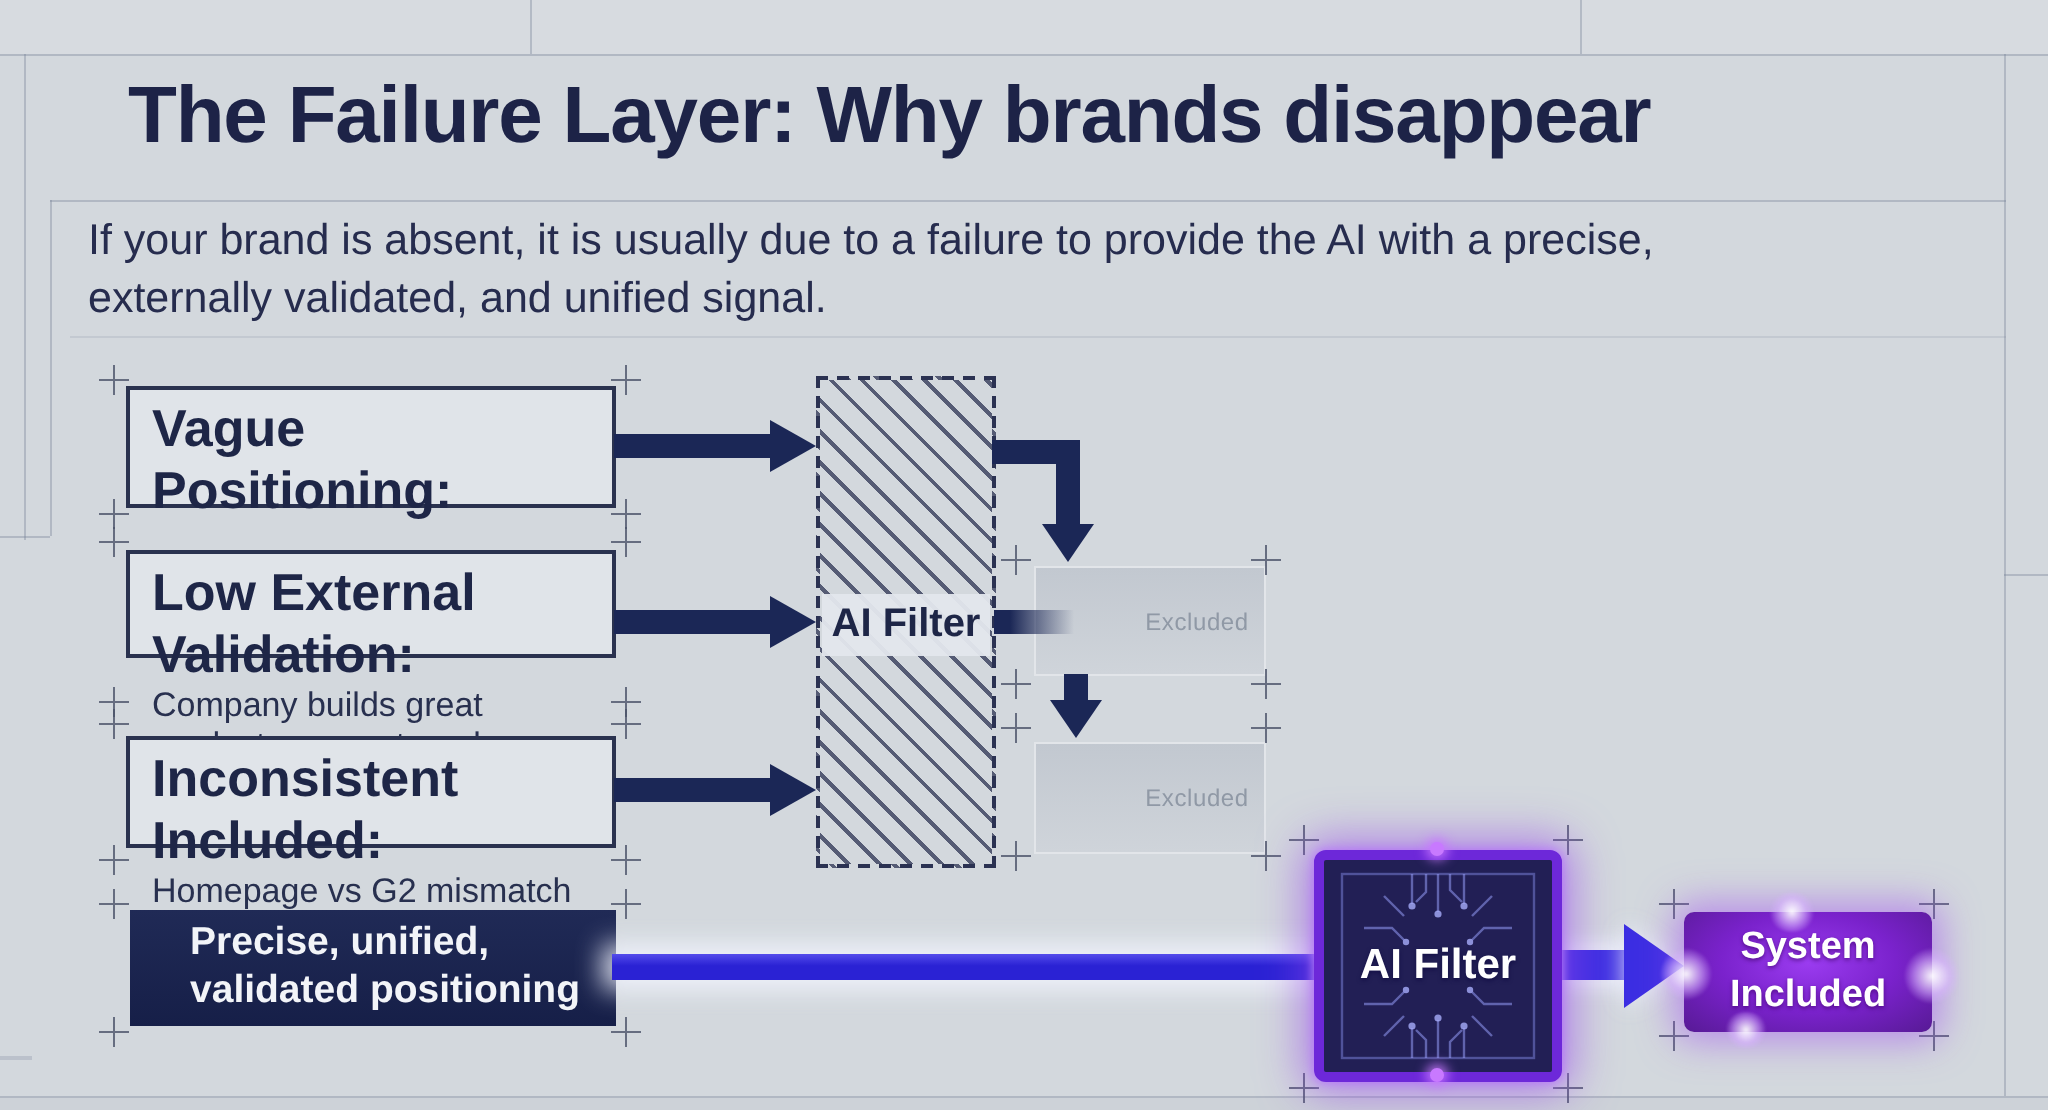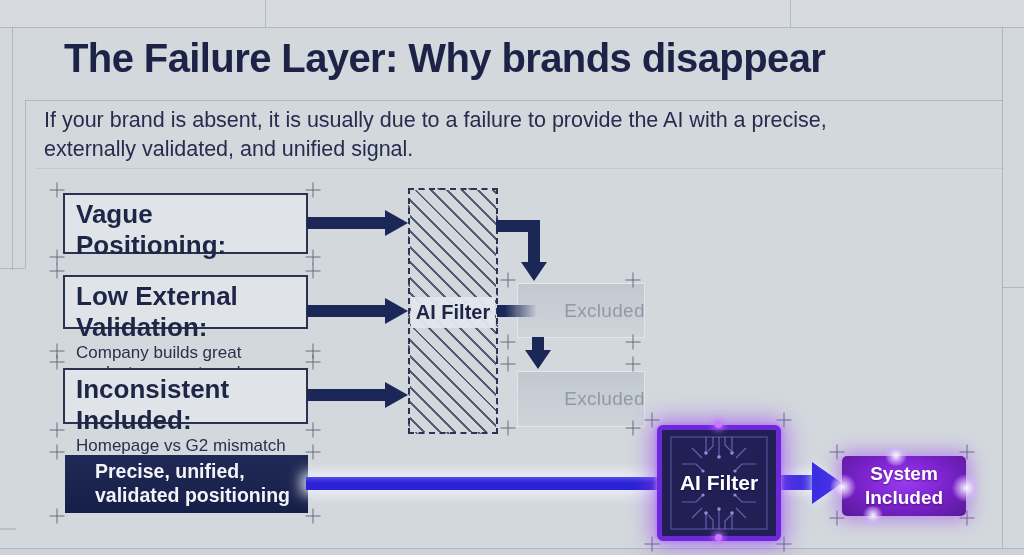--- a/index.html
+++ b/index.html
@@ -32,24 +32,24 @@
          background:linear-gradient(90deg,#1b2756 20%,rgba(27,39,86,0));}
 
   
   .dashedbox{position:absolute;left:408px;top:188px;width:90px;height:246px;box-sizing:border-box;
          border:2px dashed #2b3252;
          background:repeating-linear-gradient(45deg,transparent 0,transparent 9px,rgba(43,50,82,.75) 9px,rgba(43,50,82,.75) 11px);}
   .plate{position:absolute;left:1px;right:1px;top:107px;height:31px;background:rgba(226,230,236,.96);
          display:flex;align-items:center;justify-content:center;font-size:20px;font-weight:bold;color:#1e2647;}
 
   
-  .excluded{position:absolute;left:517px;width:128px;box-sizing:border-box;
+  .excluded{position:absolute;left:517px;width:116px;box-sizing:border-box;
          background:linear-gradient(180deg,#c2c8d0,#cfd4da);border:1px solid #e2e5e9;
          display:flex;align-items:center;justify-content:center;
-         font-size:19px;color:#9099a6;letter-spacing:.3px;padding-left:47px;}
+         font-size:12px;color:#9099a6;letter-spacing:.3px;padding-left:47px;}
 
   
   .inputbox{position:absolute;left:65px;top:455px;width:243px;height:58px;box-sizing:border-box;
          background:linear-gradient(180deg,#202a56,#161f48);color:#f2f4f8;font-size:19.5px;font-weight:bold;
          line-height:1.22;display:flex;flex-direction:column;justify-content:center;padding-left:30px;white-space:pre-line;}
   .beam{position:absolute;left:306px;top:477px;width:356px;height:13px;z-index:2;
          background:linear-gradient(180deg,#544ceb,#2a22d4 45%,#2a22d4);
          box-shadow:0 0 13px 5px rgba(242,245,255,.85);}
   .aifilterbox{position:absolute;left:657px;top:425px;width:124px;height:116px;box-sizing:border-box;z-index:3;
          background:#221f55;border:5px solid #6d28d9;border-radius:6px;

